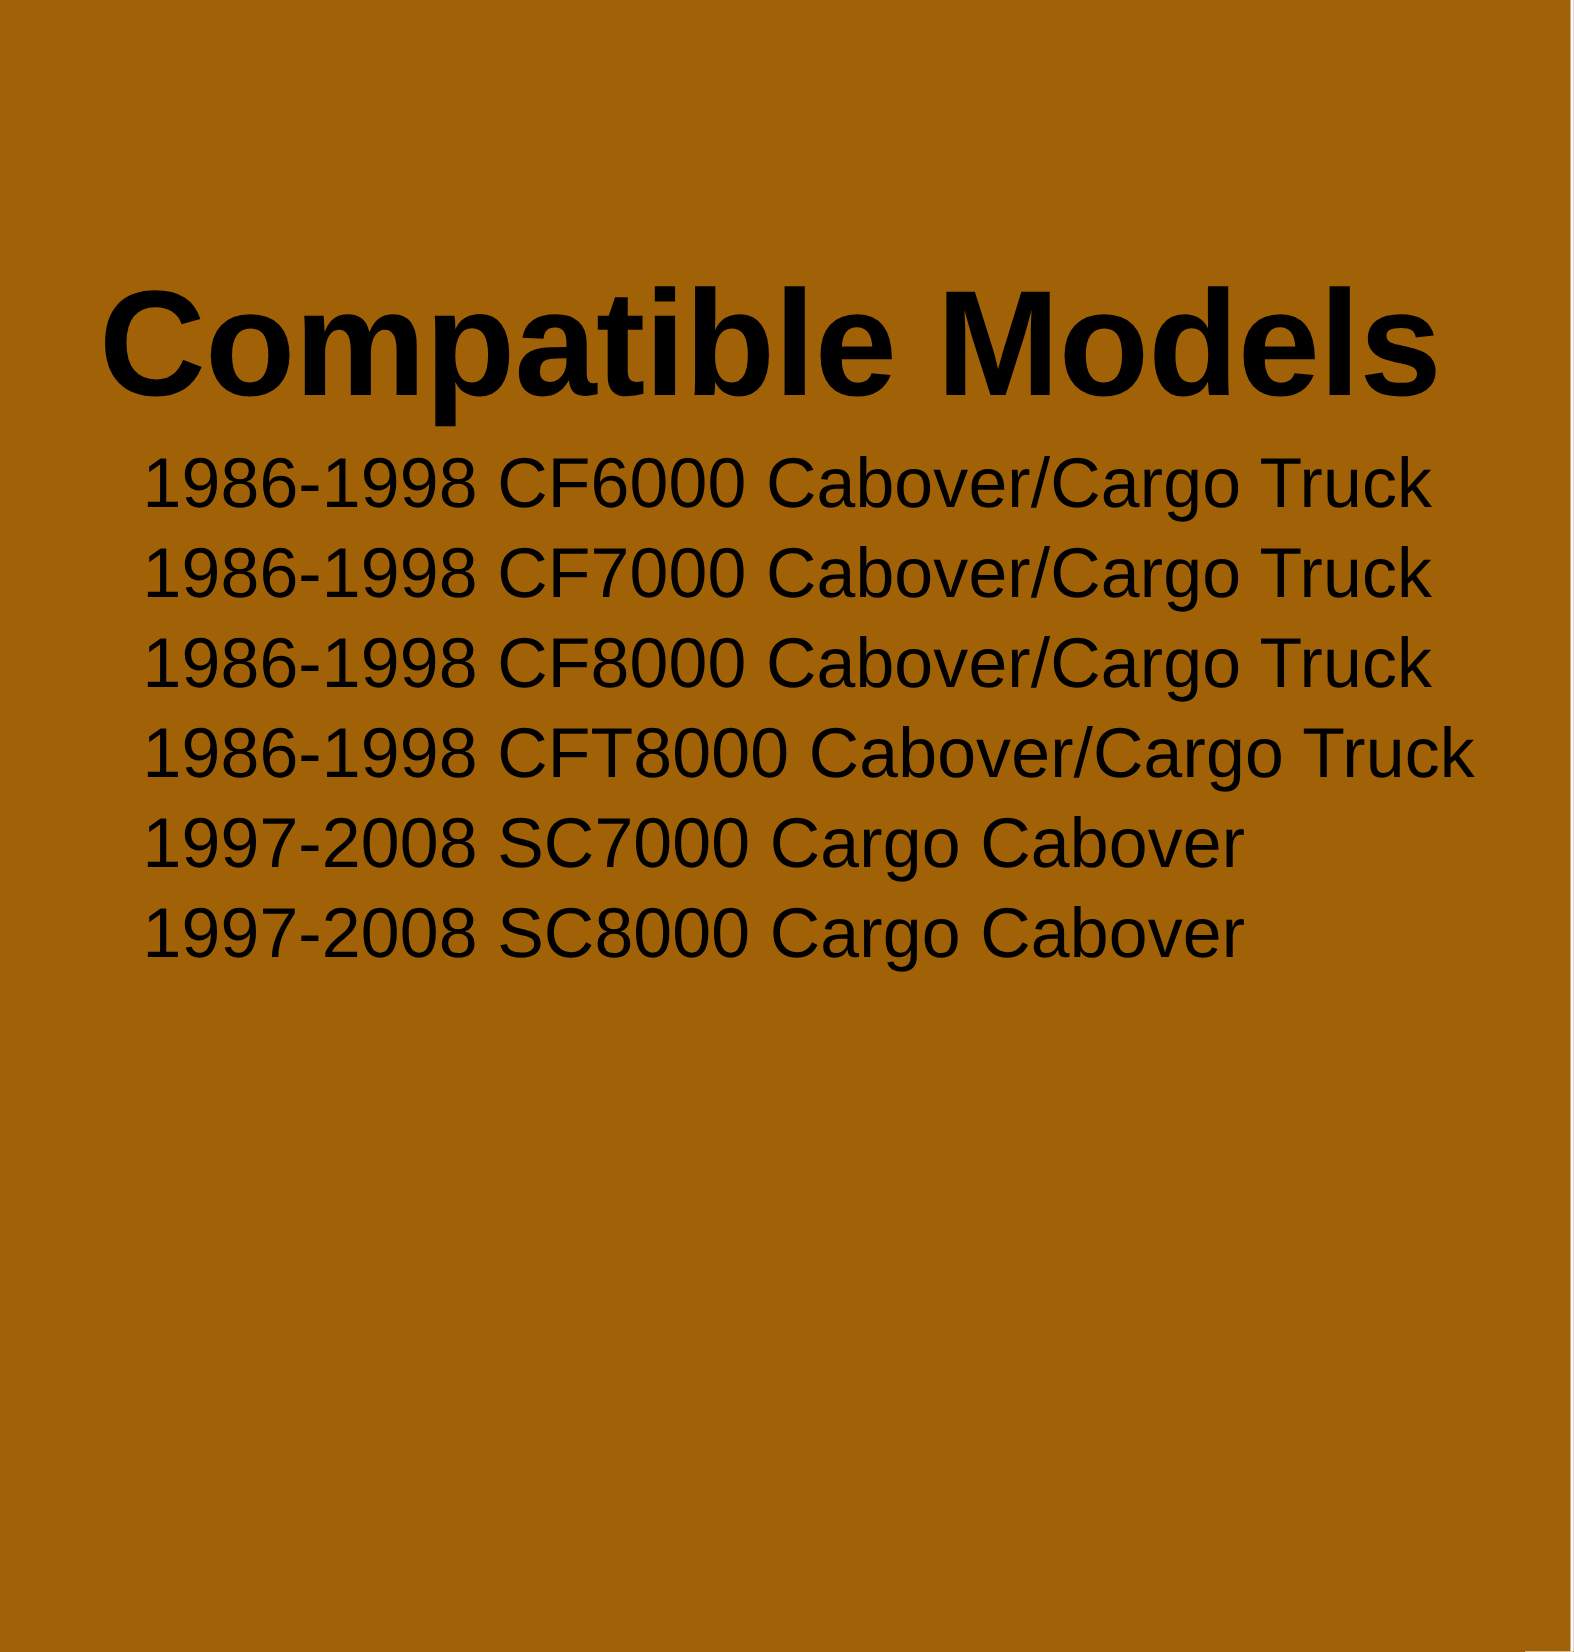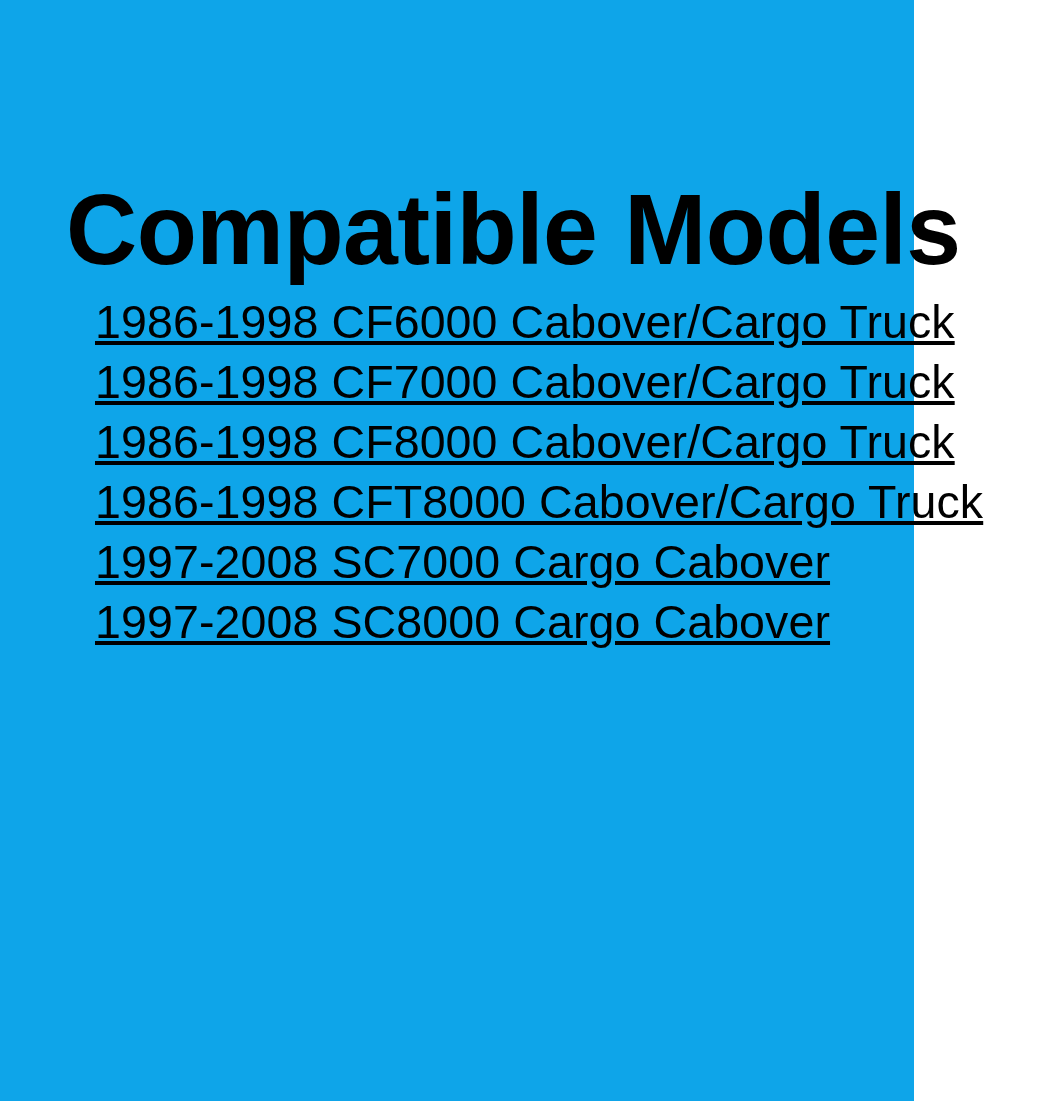--- a/index.html
+++ b/index.html
@@ -13,23 +13,23 @@
     position: relative;
     overflow: hidden;
     font-family: "Liberation Sans", sans-serif;
     -webkit-font-smoothing: antialiased;
   }
 
   .page {
     position: absolute;
     left: 0;
     top: 0;
-    width: 914px;
+    width: 1047px;
     height: 1101px;
-    background: #0ea5e9;
+    background: #a16207;
   }
 
   .page-title {
     position: absolute;
     left: 66px;
     top: 112px;
     width: 940px;
     font-family: "Liberation Sans", sans-serif;
     font-weight: 700;
     font-size: 100px;
@@ -42,21 +42,20 @@
   }
 
   .models-list {
     position: absolute;
     left: 95px;
     top: 292px;
     width: 900px;
     margin: 0;
     padding: 0;
     list-style: none;
-    text-decoration: underline;
   }
 
   .model-item {
     font-family: "Liberation Sans", sans-serif;
     font-weight: 400;
     font-size: 47px;
     line-height: 60px;
     height: 60px;
     color: #000000;
     white-space: nowrap;

